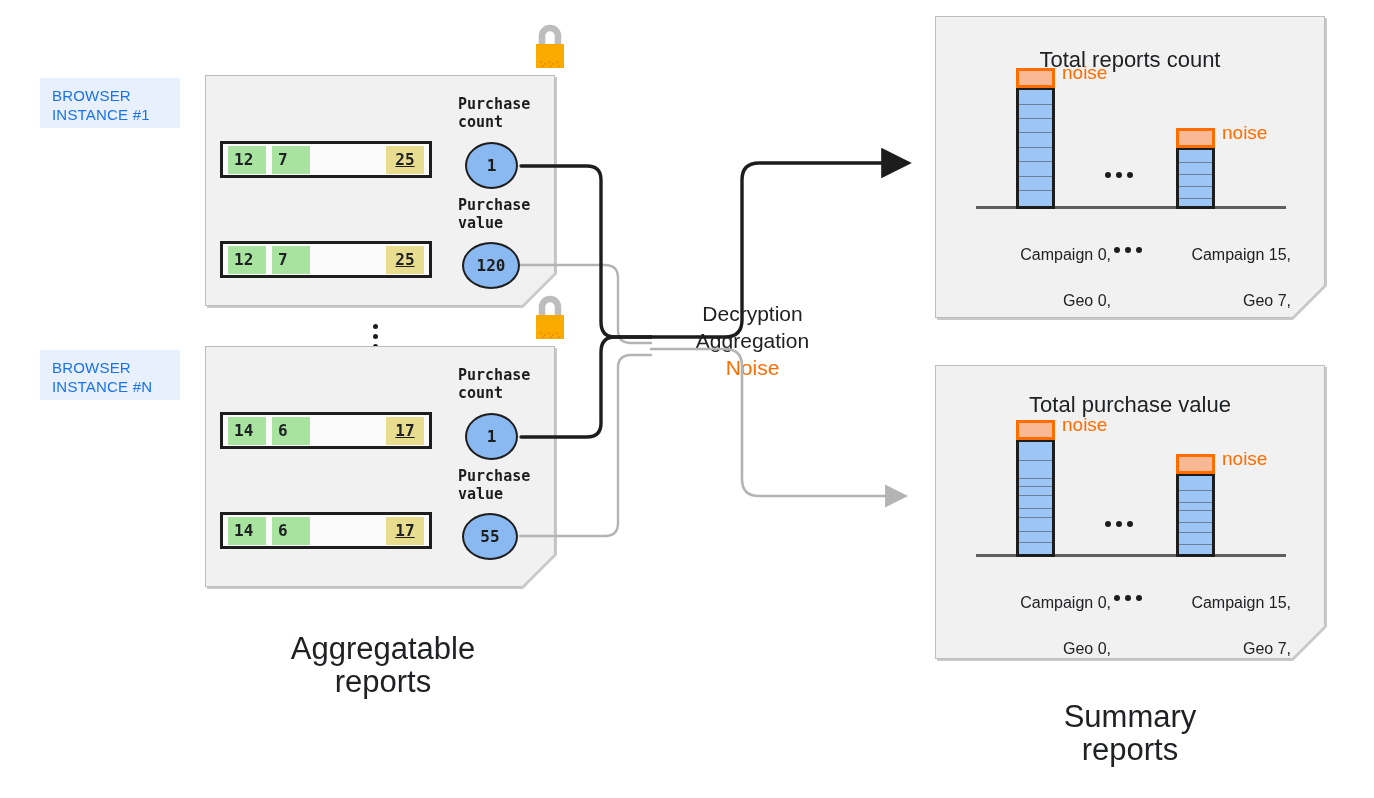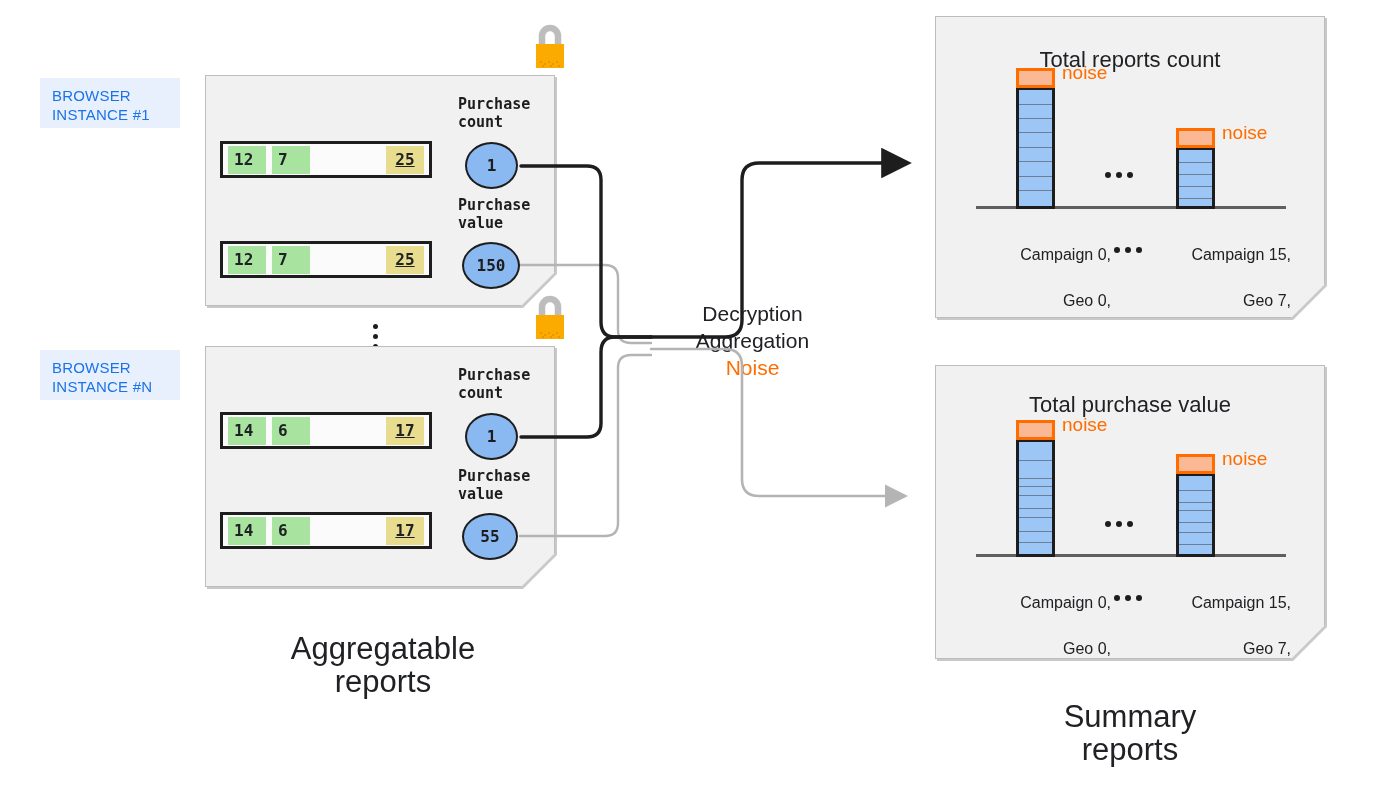--- a/index.html
+++ b/index.html
@@ -283,21 +283,21 @@
 
   <div class="contrib-row" style="left:220px; top:241px; width:212px; height:37px;">
     <div class="cell cell-green" style="width:38px; margin-left:5px;">12</div>
     <div class="cell cell-green" style="width:38px; margin-left:6px;">7</div>
     <div class="cell-gap"></div>
     <div class="cell cell-yellow" style="width:38px; margin-right:5px;">
       <span>25</span>
     </div>
   </div>
 
-  <div class="bubble" style="left:462px; top:242px; width:58px; height:47px;">150</div>
+  <div class="bubble" style="left:462px; top:242px; width:58px; height:47px;">120</div>
 
   <div class="v-ellipsis" style="left:373px; top:324px;">
     <i></i>
     <i></i>
     <i></i>
   </div>
 
   <div class="browser-chip" style="left:40px; top:350px; width:140px; height:50px;">BROWSER
 INSTANCE #N</div>
 

